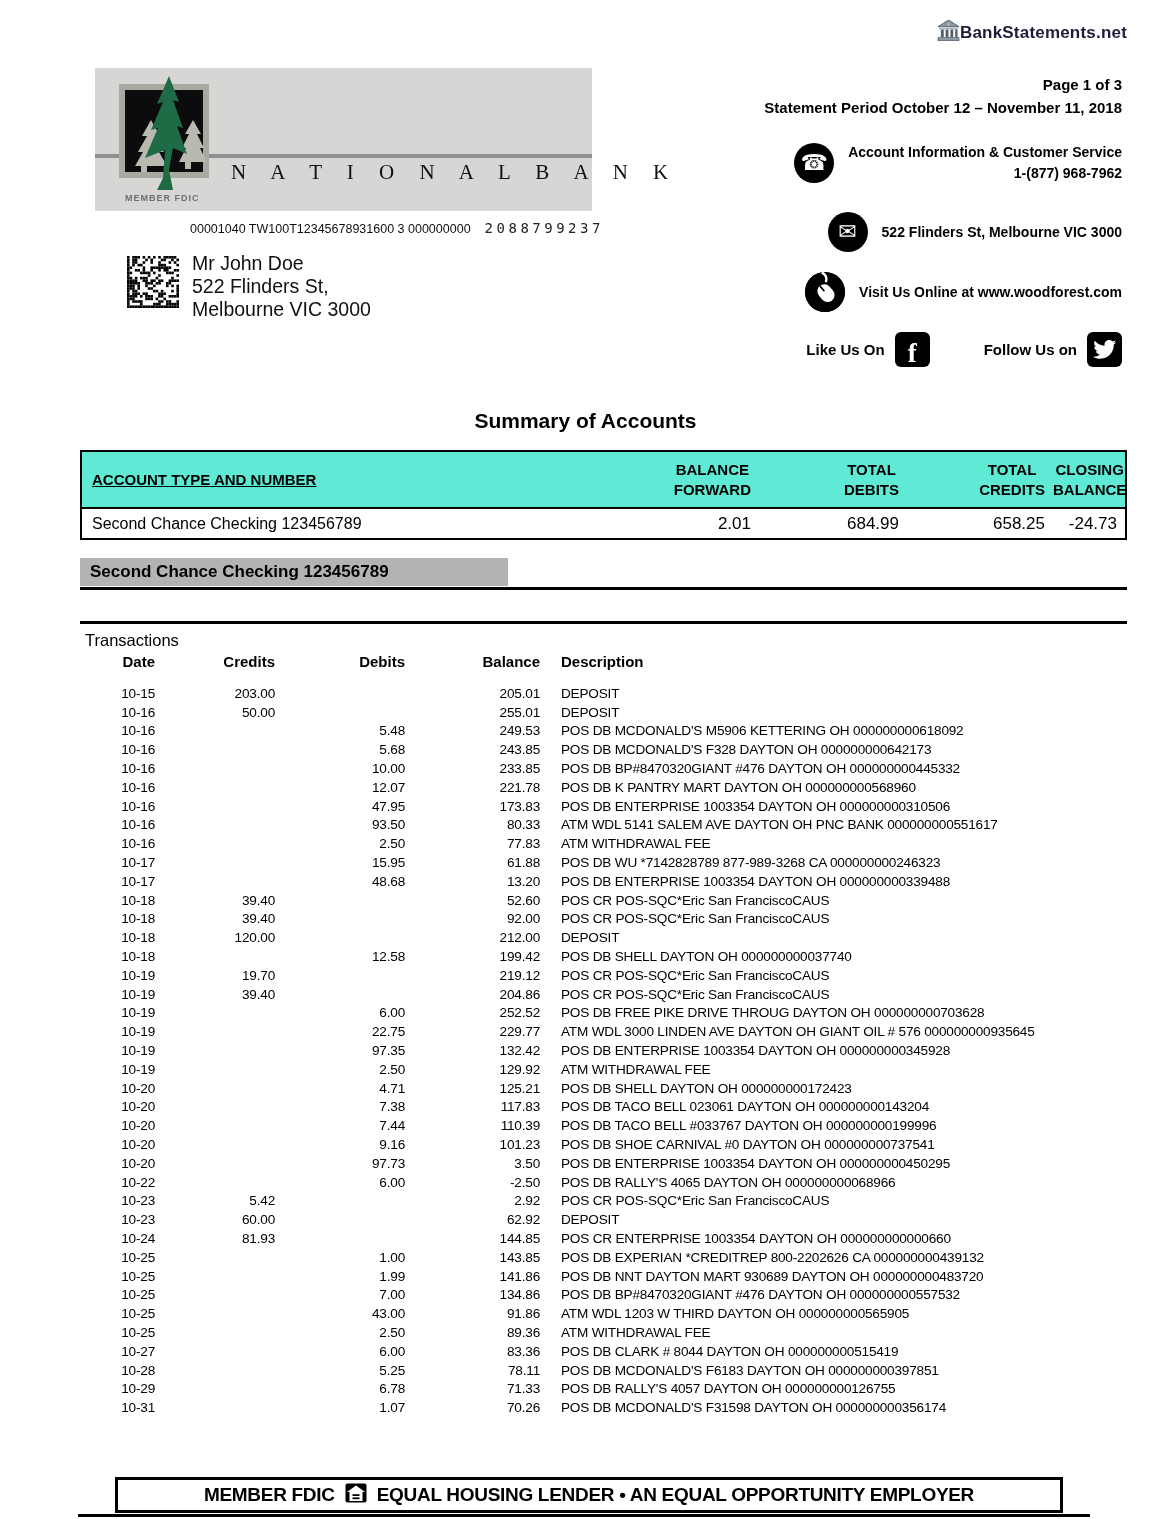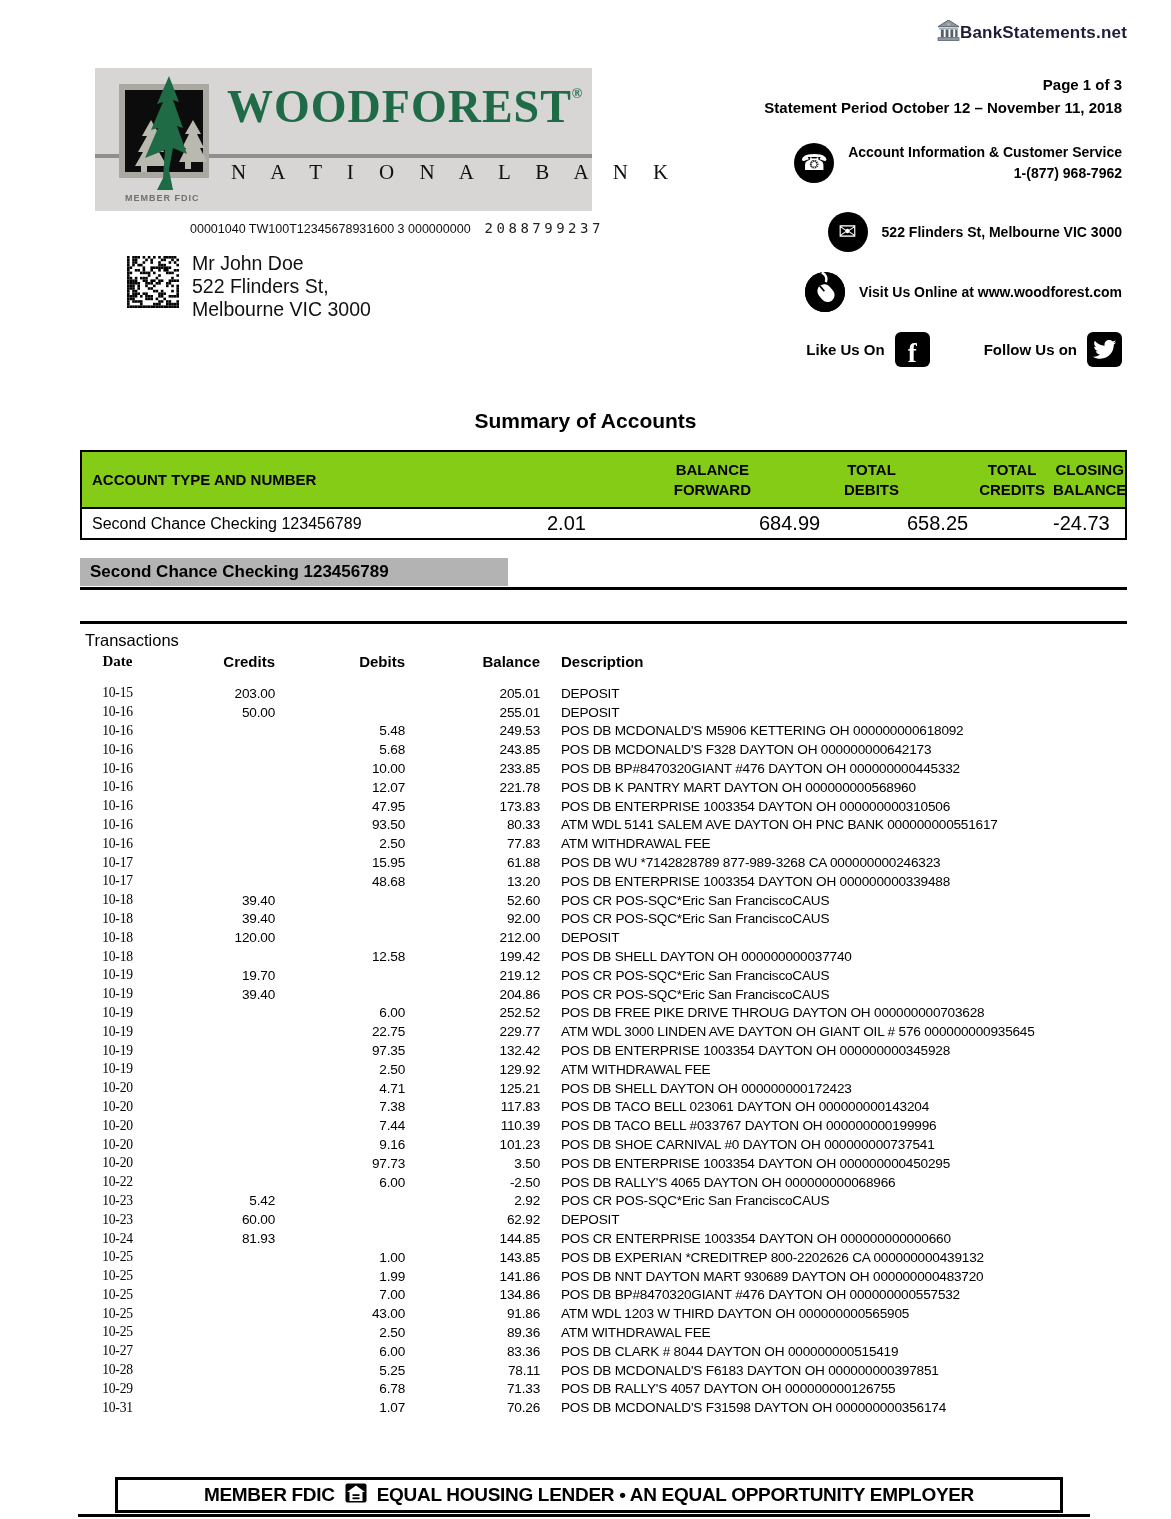--- a/index.html
+++ b/index.html
@@ -41,41 +41,41 @@
   .social-row { top:332px; right:49px; display:flex; align-items:center; gap:10px; font-weight:bold; font-size:15px; }
   .sq-icon { width:35px; height:35px; background:#000; border-radius:6px; color:#fff; display:flex;
              align-items:center; justify-content:center; }
   .fb-f { font-family:"Liberation Serif", serif; font-weight:bold; font-size:27px; position:relative; top:4px; }
   .social-gap { width:34px; }
 
   
   .summary-title { top:409px; left:0; width:100%; text-align:center; font-size:21px; font-weight:bold; }
   .summary-table { left:80px; top:450px; width:1047px; border-collapse:collapse; table-layout:fixed; }
   .summary-table th, .summary-table td { border:0; }
-  .summary-table thead tr { background:#84cc16; height:57px; }
+  .summary-table thead tr { background:#5eead4; height:57px;text-decoration:underline; }
   .summary-table thead th { font-size:15px; font-weight:bold; vertical-align:middle; }
   .summary-table tbody tr { height:31px; background:#fff; }
   .summary-table { border:2px solid #000; }
   .summary-table thead tr { border-bottom:2px solid #000; }
   .sum-left { text-align:left; padding-left:10px; }
-  .sum-num { padding-right:8px; font-size:20px; }
+  .sum-num { text-align:right; padding-right:8px; font-size:17px; }
   .th-num { text-align:right; padding-right:8px; }
   .th-inner { display:inline-block; text-align:center; white-space:pre-line; line-height:20px; }
 
   
   .acct-box { left:80px; top:558px; width:428px; height:28px; background:#b3b3b3;
               font-size:17px; font-weight:bold; display:flex; align-items:center; padding-left:10px; }
   .rule { left:80px; width:1047px; height:3px; background:#000; }
   .rule-1 { top:587px; } .rule-2 { top:621px; }
 
   .tx-title { left:85px; top:631px; font-size:16.5px; font-weight:normal; }
   .tx-table { left:80px; top:653px; width:1047px; border-collapse:collapse; table-layout:fixed; }
   .tx-table th { font-size:15px; font-weight:bold; padding-bottom:14px; }
   .tx-table td { font-size:13.6px; letter-spacing:-0.2px; height:18.8px; padding:0; white-space:nowrap; overflow:hidden; }
-  .tx-table .c0, .tx-table th.h0 { text-align:center;font-family:Liberation Serif, serif; }
+  .tx-table .c0, .tx-table th.h0 { text-align:right; }
   .tx-table .c1, .tx-table th.h1, .tx-table .c2, .tx-table th.h2,
   .tx-table .c3, .tx-table th.h3 { text-align:right; }
   .tx-table .c4, .tx-table th.h4 { text-align:left; padding-left:21px; }
 
   
   .footer-box { left:115px; top:1477px; width:948px; height:36px; border:3px solid #000;
                 display:flex; align-items:center; justify-content:center; gap:9px; }
   .footer-box .ftxt { font-size:19px; font-weight:bold; letter-spacing:-0.3px; }
   .bottom-rule { left:78px; top:1514px; width:1012px; height:3px; background:#000; }
 </style>
@@ -104,21 +104,20 @@
     <div class="logo-band"></div>
     <div class="tree-box">
       <svg width="100" height="118" viewBox="0 0 100 118">
         <rect x="2" y="10" width="90" height="94" fill="#a9a9a2"></rect>
         <rect x="8" y="16" width="78" height="82" fill="#0c0c0c"></rect>
         <path d="M24 92 L18 92 L26 78 L21 78 L30 62 L25 62 L34 46 L43 62 L38 62 L47 78 L42 78 L50 92 L30 92 L30 98 L24 98 Z" fill="#b9b9b0"></path>
         <path d="M68 88 L62 88 L69 74 L65 74 L72 60 L68 60 L76 46 L84 60 L80 60 L87 74 L83 74 L90 88 L74 88 L74 95 L68 95 Z" fill="#b9b9b0"></path>
         <path d="M52 2 L40 30 L46 28 L34 56 L41 54 L28 84 L48 76 L46 104 L40 116 L56 116 L52 96 L56 74 L70 80 L60 52 L66 54 L56 26 L62 28 Z" fill="#1f6b45"></path>
       </svg>
     </div>
-    <div class="logo-word"><span>WOODFOREST</span><span class="logo-reg">®</span></div>
     <div class="logo-sub">N A T I O N A L   B A N K</div>
     <div class="member-fdic">MEMBER FDIC</div>
   </div>
 
   <div class="abs code-line">
     <span>00001040  TW100T12345678931600 3 000000000</span><span class="code-num">2088799237</span>
   </div>
 
   <div class="abs qr">
     <svg id="qr-svg" width="52" height="52" viewBox="0 0 20 20">

